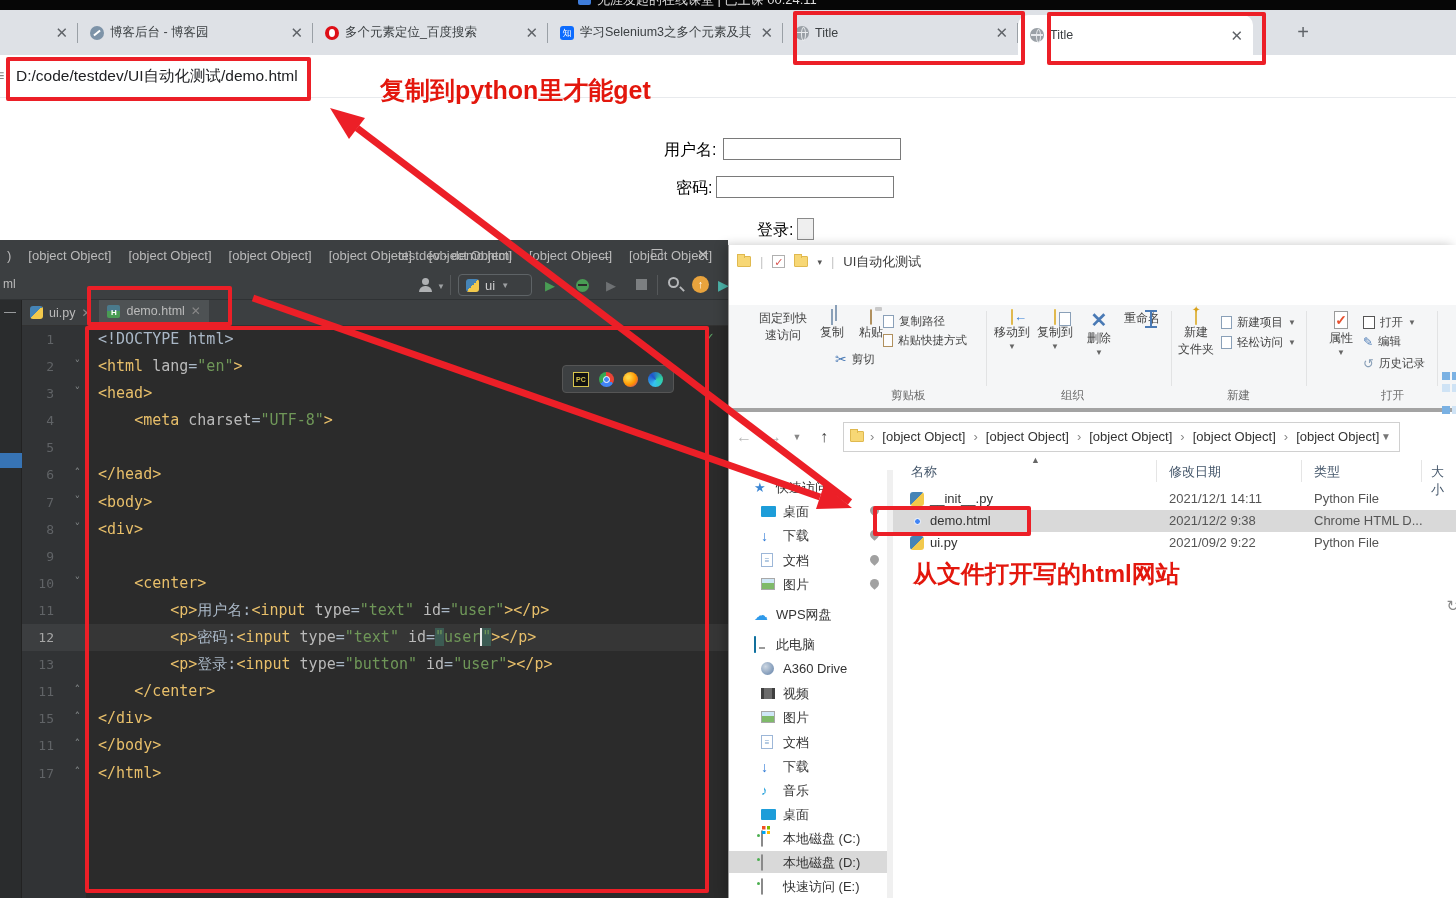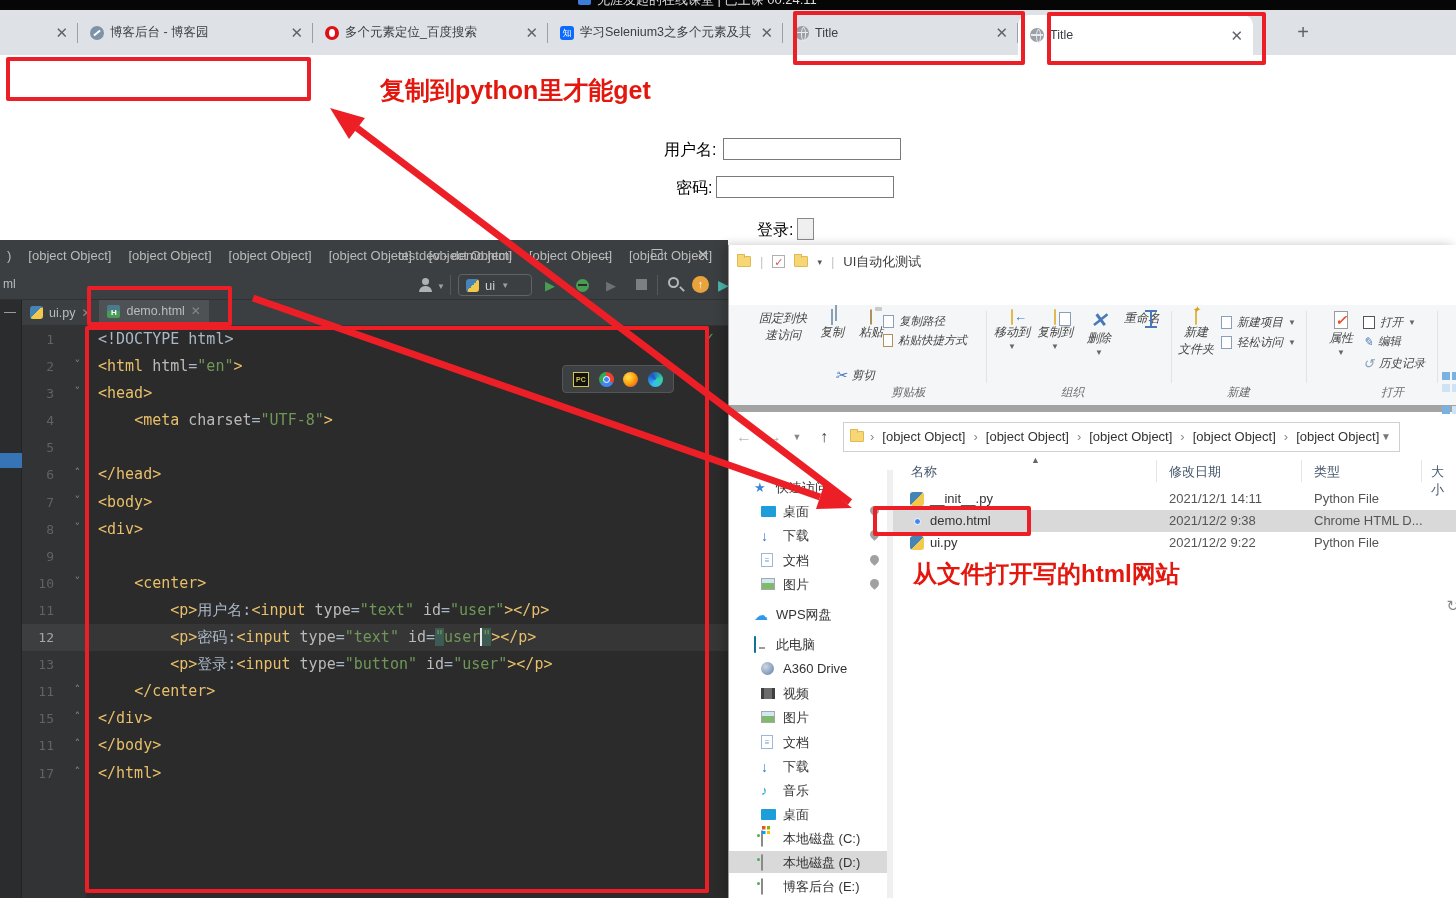--- a/index.html
+++ b/index.html
@@ -122,21 +122,21 @@
   .ic-folder-sm:before{ content:""; position:absolute; left:-1px; top:-3px; width:6px; height:3px; background:#f7d775; border:1px solid #e0b94f; border-bottom:none; }
   .ic-checkbox { width:13px; height:13px; background:#fff; border:1px solid #b0b0b0; color:#d9534f; font-size:11px; line-height:12px; text-align:center; }
   .ic-checkbox:before{ content:"✓"; }
   .qat-caret { color:#555; font-size:9px; }
   .ex-title { color:#3b3b3b; }
   .ex-menurow { position:absolute; left:0; top:33px; width:100%; height:27px; background:#fff; display:flex; padding-left:2px; }
   .ex-menutab { padding:0 16px; line-height:27px; }
   .ex-menutab.file { background:#3b4046; color:#fff; }
   .ex-menutab.current { background:#f5f6f7; border:1px solid #d4d5d6; border-bottom:none; }
 
-  .ribbon { position:absolute; left:0; top:60px; width:100%; height:107px; background:#f5f6f7; border-bottom:7px solid #a3a3a3;font-style:italic; }
+  .ribbon { position:absolute; left:0; top:60px; width:100%; height:107px; background:#f5f6f7; border-bottom:4px solid #a3a3a3; }
   .rg-label { position:absolute; bottom:5px; font-size:11.5px; color:#6a6a6a; }
   .rsep { position:absolute; top:6px; bottom:22px; width:1px; background:#e2e3e4; }
   .bigbtn { position:absolute; top:5px; text-align:center; font-size:12px; color:#444; }
   .bigbtn .bicon { margin:2px auto 4px; }
   .minirow { position:absolute; display:flex; align-items:center; gap:5px; font-size:11.5px; color:#444; white-space:nowrap; }
   .mcaret { font-size:8px; color:#666; }
   .bcaret { font-size:8px; color:#666; display:block; margin-top:1px; }
 
   .ic-ribbon-pin { width:14px; height:14px; background:#7a94b0; border-radius:50% 50% 50% 0; transform:rotate(-45deg); margin:6px auto 8px !important; }
   .ic-copy-docs { width:15px; height:19px; background:#fff; border:1px solid #8aa0b8; box-shadow:4px -4px 0 -1px #fff, 4px -4px 0 0 #8aa0b8; margin-top:6px !important; }
@@ -271,20 +271,24 @@
       </div>
 
       <div class="tab active">
         <span class="favicon ic-globe-favicon"></span>
         <span class="tab-title">Title</span>
         <span class="tab-close">✕</span>
       </div>
     </div>
   <div class="newtab" style="position:absolute;left:1283px;top:10px;z-index:2;"></div>
 
+  <div class="browser-toolbar">
+    <span class="addr-partial-icon">≡</span>
+    <div class="addr-text">D:/code/testdev/UI自动化测试/demo.html</div>
+  </div>
 
 
   <div class="webpage">
     <span class="fieldlabel" style="left:664px;top:22px;">用户名:</span>
     <input class="textfield" style="left: 723px; top: 20px;">
     <span class="fieldlabel" style="left:676px;top:60px;">密码:</span>
     <input class="textfield" style="left: 716px; top: 58px;">
     <span class="fieldlabel" style="left:757px;top:102px;">登录:</span>
     <button class="loginbtn"></button>
   </div>
@@ -345,21 +349,21 @@
           <span class="ic-html-file"></span>
           <span>demo.html</span>
           <span class="tab-close">✕</span>
         </div>
       </div>
 
     <div class="pc-editor">
       <div class="gutter-bg"></div>
       <div>
           <div class="code-line"><span class="lnum">1</span><span class="lfold"></span><span class="ltext"><span class="tk-pl">&lt;!DOCTYPE html&gt;</span></span></div>
-          <div class="code-line"><span class="lnum">2</span><span class="lfold">ˇ</span><span class="ltext"><span class="tk-tag">&lt;html </span><span class="tk-attr">html</span><span class="tk-pl">=</span><span class="tk-str">"en"</span><span class="tk-tag">&gt;</span></span></div>
+          <div class="code-line"><span class="lnum">2</span><span class="lfold">ˇ</span><span class="ltext"><span class="tk-tag">&lt;html </span><span class="tk-attr">lang</span><span class="tk-pl">=</span><span class="tk-str">"en"</span><span class="tk-tag">&gt;</span></span></div>
           <div class="code-line"><span class="lnum">3</span><span class="lfold">ˇ</span><span class="ltext"><span class="tk-tag">&lt;head&gt;</span></span></div>
           <div class="code-line"><span class="lnum">4</span><span class="lfold"></span><span class="ltext"><span class="tk-pl">    </span><span class="tk-tag">&lt;meta </span><span class="tk-attr">charset</span><span class="tk-pl">=</span><span class="tk-str">"UTF-8"</span><span class="tk-tag">&gt;</span></span></div>
           <div class="code-line"><span class="lnum">5</span><span class="lfold"></span></div>
           <div class="code-line"><span class="lnum">6</span><span class="lfold">ˆ</span><span class="ltext"><span class="tk-tag">&lt;/head&gt;</span></span></div>
           <div class="code-line"><span class="lnum">7</span><span class="lfold">ˇ</span><span class="ltext"><span class="tk-tag">&lt;body&gt;</span></span></div>
           <div class="code-line"><span class="lnum">8</span><span class="lfold">ˇ</span><span class="ltext"><span class="tk-tag">&lt;div&gt;</span></span></div>
           <div class="code-line"><span class="lnum">9</span><span class="lfold"></span><span class="ltext"></span></div>
           <div class="code-line"><span class="lnum">10</span><span class="lfold">ˇ</span><span class="ltext"><span class="tk-pl">    </span><span class="tk-tag">&lt;center&gt;</span></span></div>
           <div class="code-line"><span class="lnum">11</span><span class="lfold"></span><span class="ltext"><span class="tk-pl">        </span><span class="tk-tag">&lt;p&gt;</span><span class="tk-pl">用户名:</span><span class="tk-tag">&lt;input </span><span class="tk-attr">type</span><span class="tk-pl">=</span><span class="tk-str">"text"</span><span class="tk-pl"> </span><span class="tk-attr">id</span><span class="tk-pl">=</span><span class="tk-str">"user"</span><span class="tk-tag">&gt;</span><span class="tk-tag">&lt;/p&gt;</span></span></div>
           <div class="code-line active"><span class="lnum">12</span><span class="lfold"></span><span class="ltext"><span class="tk-pl">        </span><span class="tk-tag">&lt;p&gt;</span><span class="tk-pl">密码:</span><span class="tk-tag">&lt;input </span><span class="tk-attr">type</span><span class="tk-pl">=</span><span class="tk-str">"text"</span><span class="tk-pl"> </span><span class="tk-attr">id</span><span class="tk-pl">=</span><span class="tk-strsel">"</span><span class="tk-str">user</span><span class="tk-caret"></span><span class="tk-strsel">"</span><span class="tk-tag">&gt;</span><span class="tk-tag">&lt;/p&gt;</span></span></div>
@@ -405,21 +409,21 @@
         <div>粘贴</div>
       </div>
       <div class="minirow" style="left:154px;top:9px;">
         <span class="ic-mini-doc"></span>
         <span>复制路径</span>
       </div>
       <div class="minirow" style="left:154px;top:28px;">
         <span class="ic-mini-clip"></span>
         <span>粘贴快捷方式</span>
       </div>
-      <div class="minirow" style="left:106px;top:62px;">
+      <div class="minirow" style="left:106px;top:46px;">
         <span class="ic-cut"></span>
         <span>剪切</span>
       </div>
       <div class="rg-label" style="left:162px;">剪贴板</div>
       <div class="rsep" style="left:257px;"></div>
 
       <div class="bigbtn" style="left:262px;width:42px;">
         <span class="bicon ic-move-folder"></span>
         <div>移动到</div><span class="bcaret">▼</span>
       </div>
@@ -520,21 +524,21 @@
         <div class="frow selected">
           <span class="ficon ic-chrome-file"></span>
           <span class="fcell fname">demo.html</span>
           <span class="fcell fdate">2021/12/2 9:38</span>
           <span class="fcell ftype">Chrome HTML D...</span>
         </div>
 
         <div class="frow">
           <span class="ficon ic-python-file"></span>
           <span class="fcell fname">ui.py</span>
-          <span class="fcell fdate">2021/12/2 9:22</span>
+          <span class="fcell fdate">2021/09/2 9:22</span>
           <span class="fcell ftype">Python File</span>
         </div>
       </div>
 
     <div class="sidebar">
         <div class="sbitem lv0" style="top: 6px;">
           <span class="sb-ic ic-star"></span>
           <span class="sb-label">快速访问</span>
         </div>
         <div class="sbitem lv1" style="top: 30px;">
@@ -585,21 +589,21 @@
         <div class="sbitem lv1" style="top: 309px;">
           <span class="sb-ic ic-music"></span>
           <span class="sb-label">音乐</span>
         </div>
         <div class="sbitem lv1" style="top: 333px;">
           <span class="sb-ic ic-desktop"></span>
           <span class="sb-label">桌面</span>
         </div>
         <div class="sbitem lv1" style="top: 357px;"><span class="sb-ic ic-disk-c"></span><span class="sb-label">本地磁盘 (C:)</span></div>
         <div class="sbitem lv1 selected" style="top: 381px;"><span class="sb-ic ic-disk"></span><span class="sb-label">本地磁盘 (D:)</span></div>
-        <div class="sbitem lv1" style="top: 405px;"><span class="sb-ic ic-disk"></span><span class="sb-label">博客后台 (E:)</span></div>
+        <div class="sbitem lv1" style="top: 405px;"><span class="sb-ic ic-disk"></span><span class="sb-label">快速访问 (E:)</span></div>
       </div>
     <div class="sb-scroll"></div>
   </div>
 
   <svg class="overlay-svg" width="1456" height="898" viewBox="0 0 1456 898">
     <line x1="850" y1="502" x2="357" y2="128" stroke="#ec1f27" stroke-width="7"></line>
     <polygon points="330,108 365,118 349,139" fill="#ec1f27"></polygon>
     <line x1="253" y1="298" x2="820" y2="497" stroke="#ec1f27" stroke-width="7"></line>
     <polygon points="852,508 816,509 824,485" fill="#ec1f27"></polygon>
   </svg>

